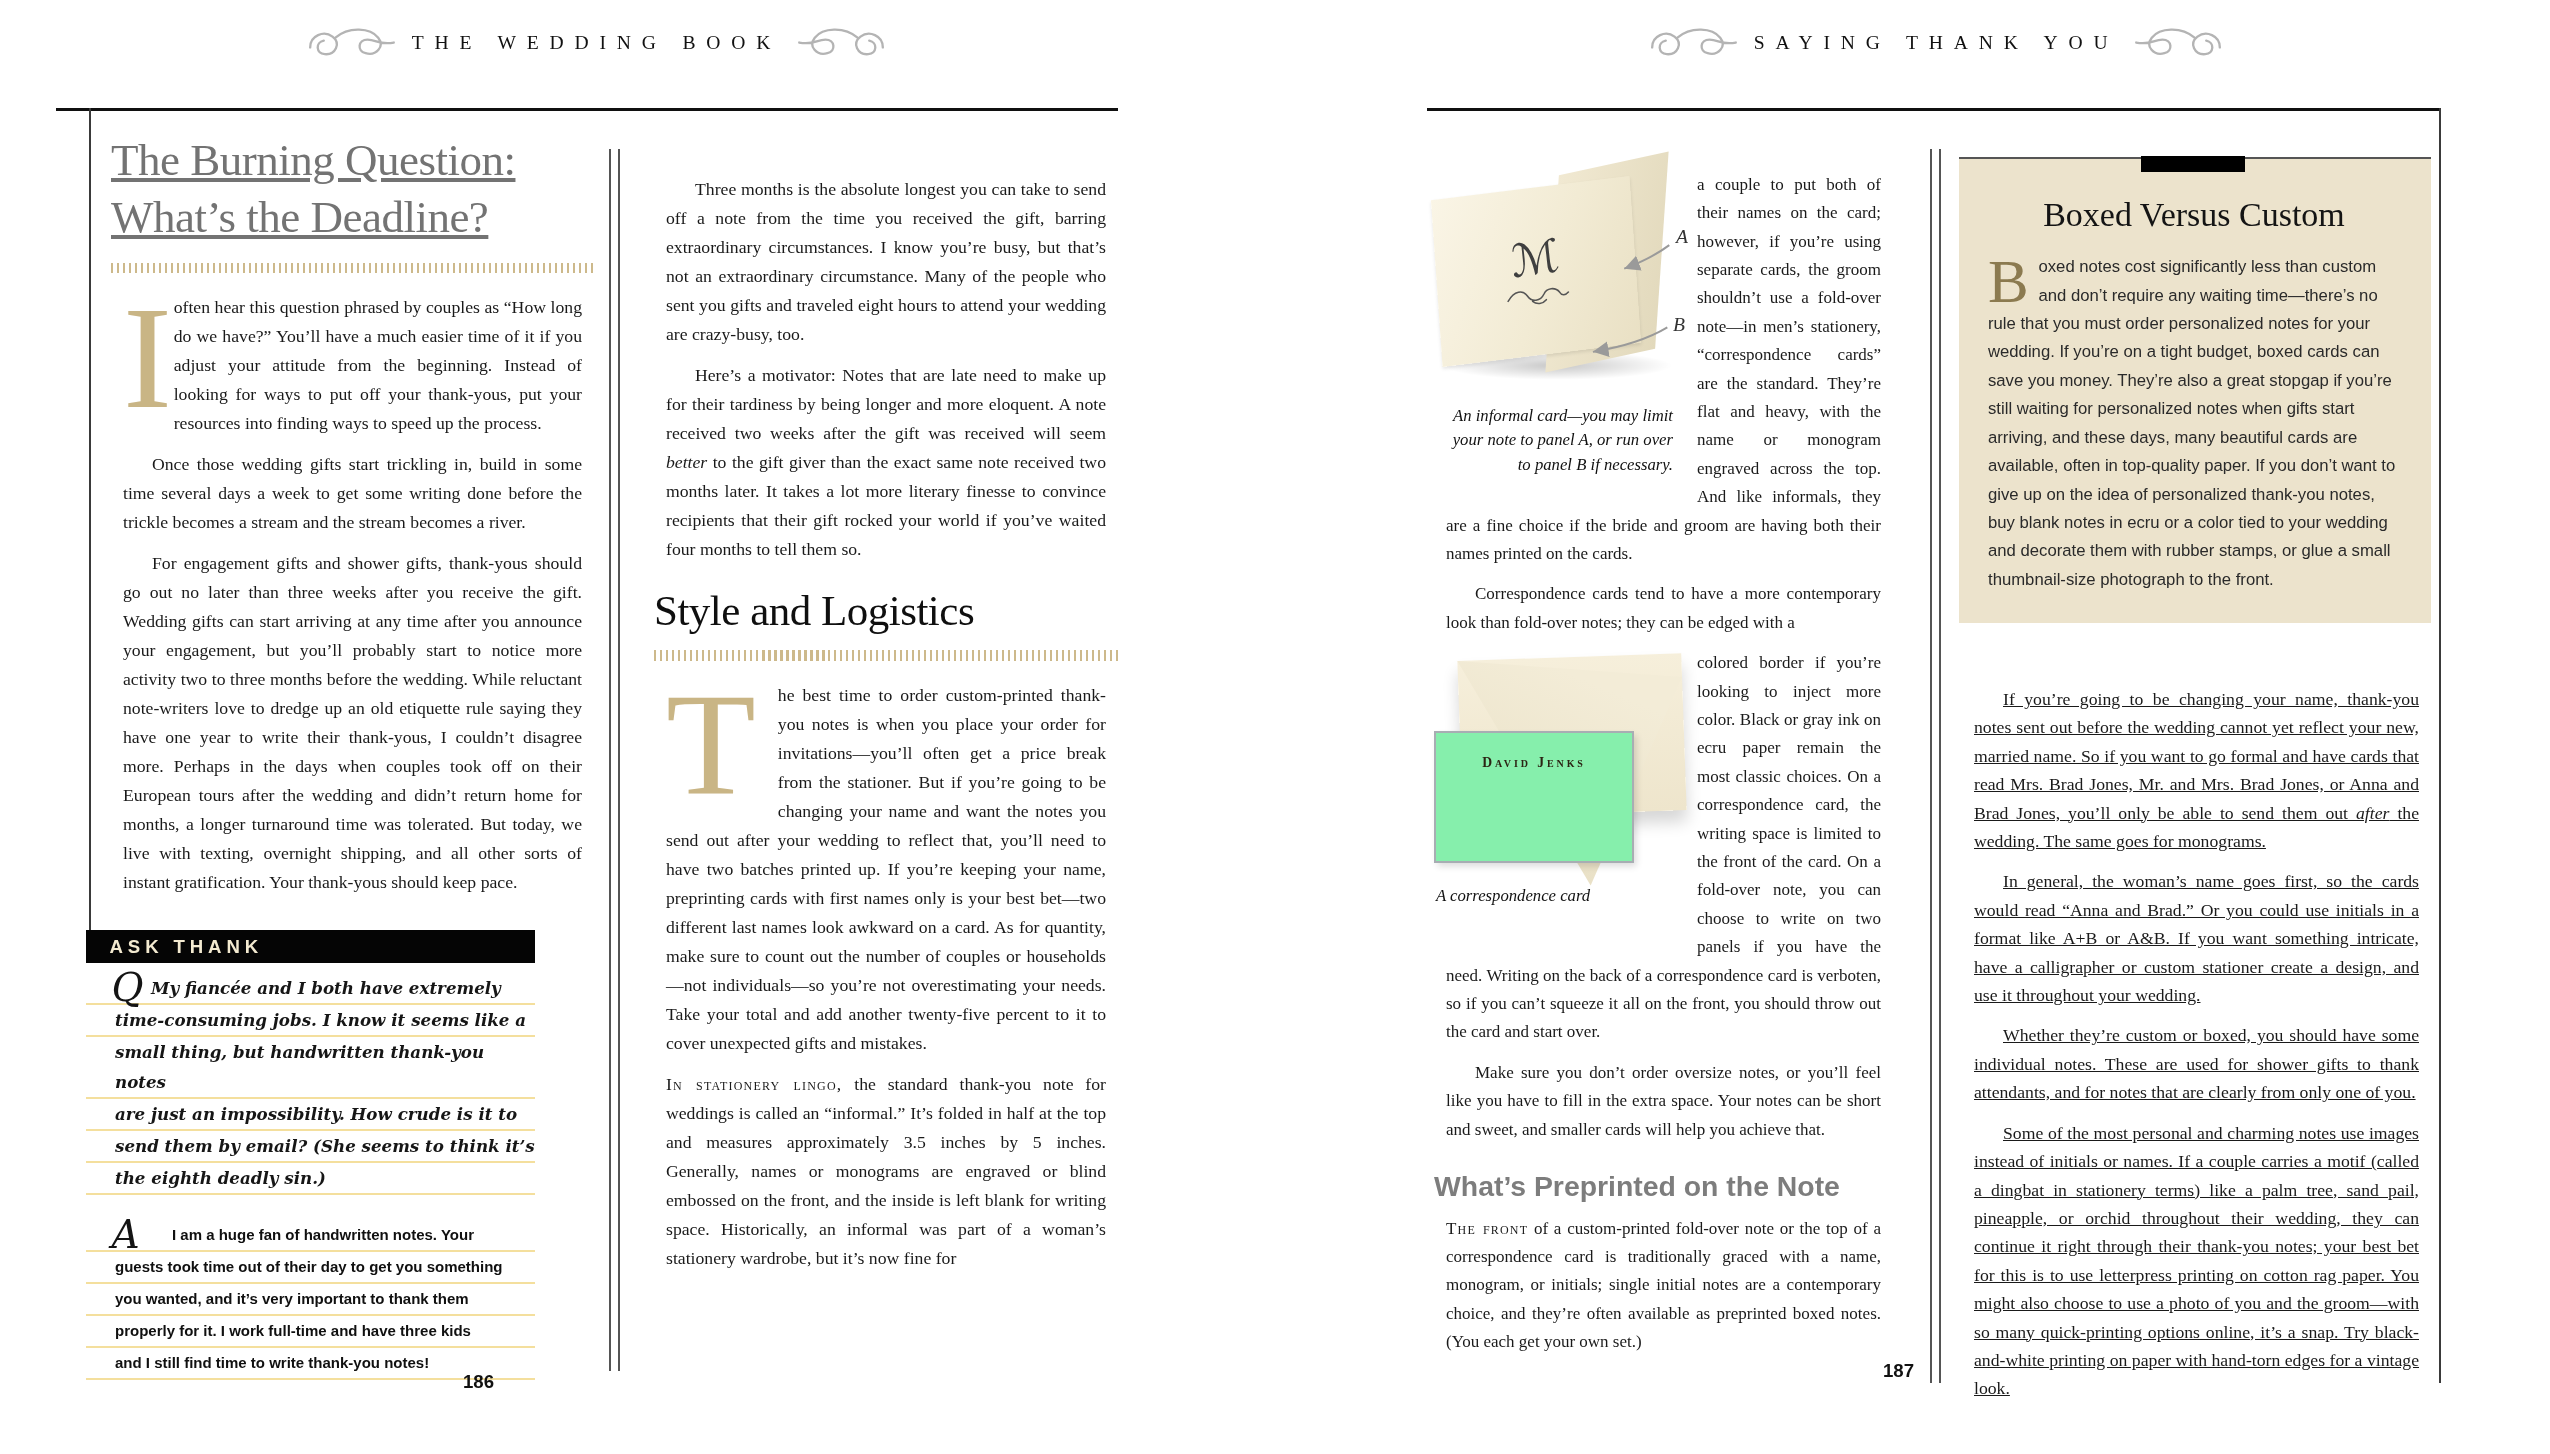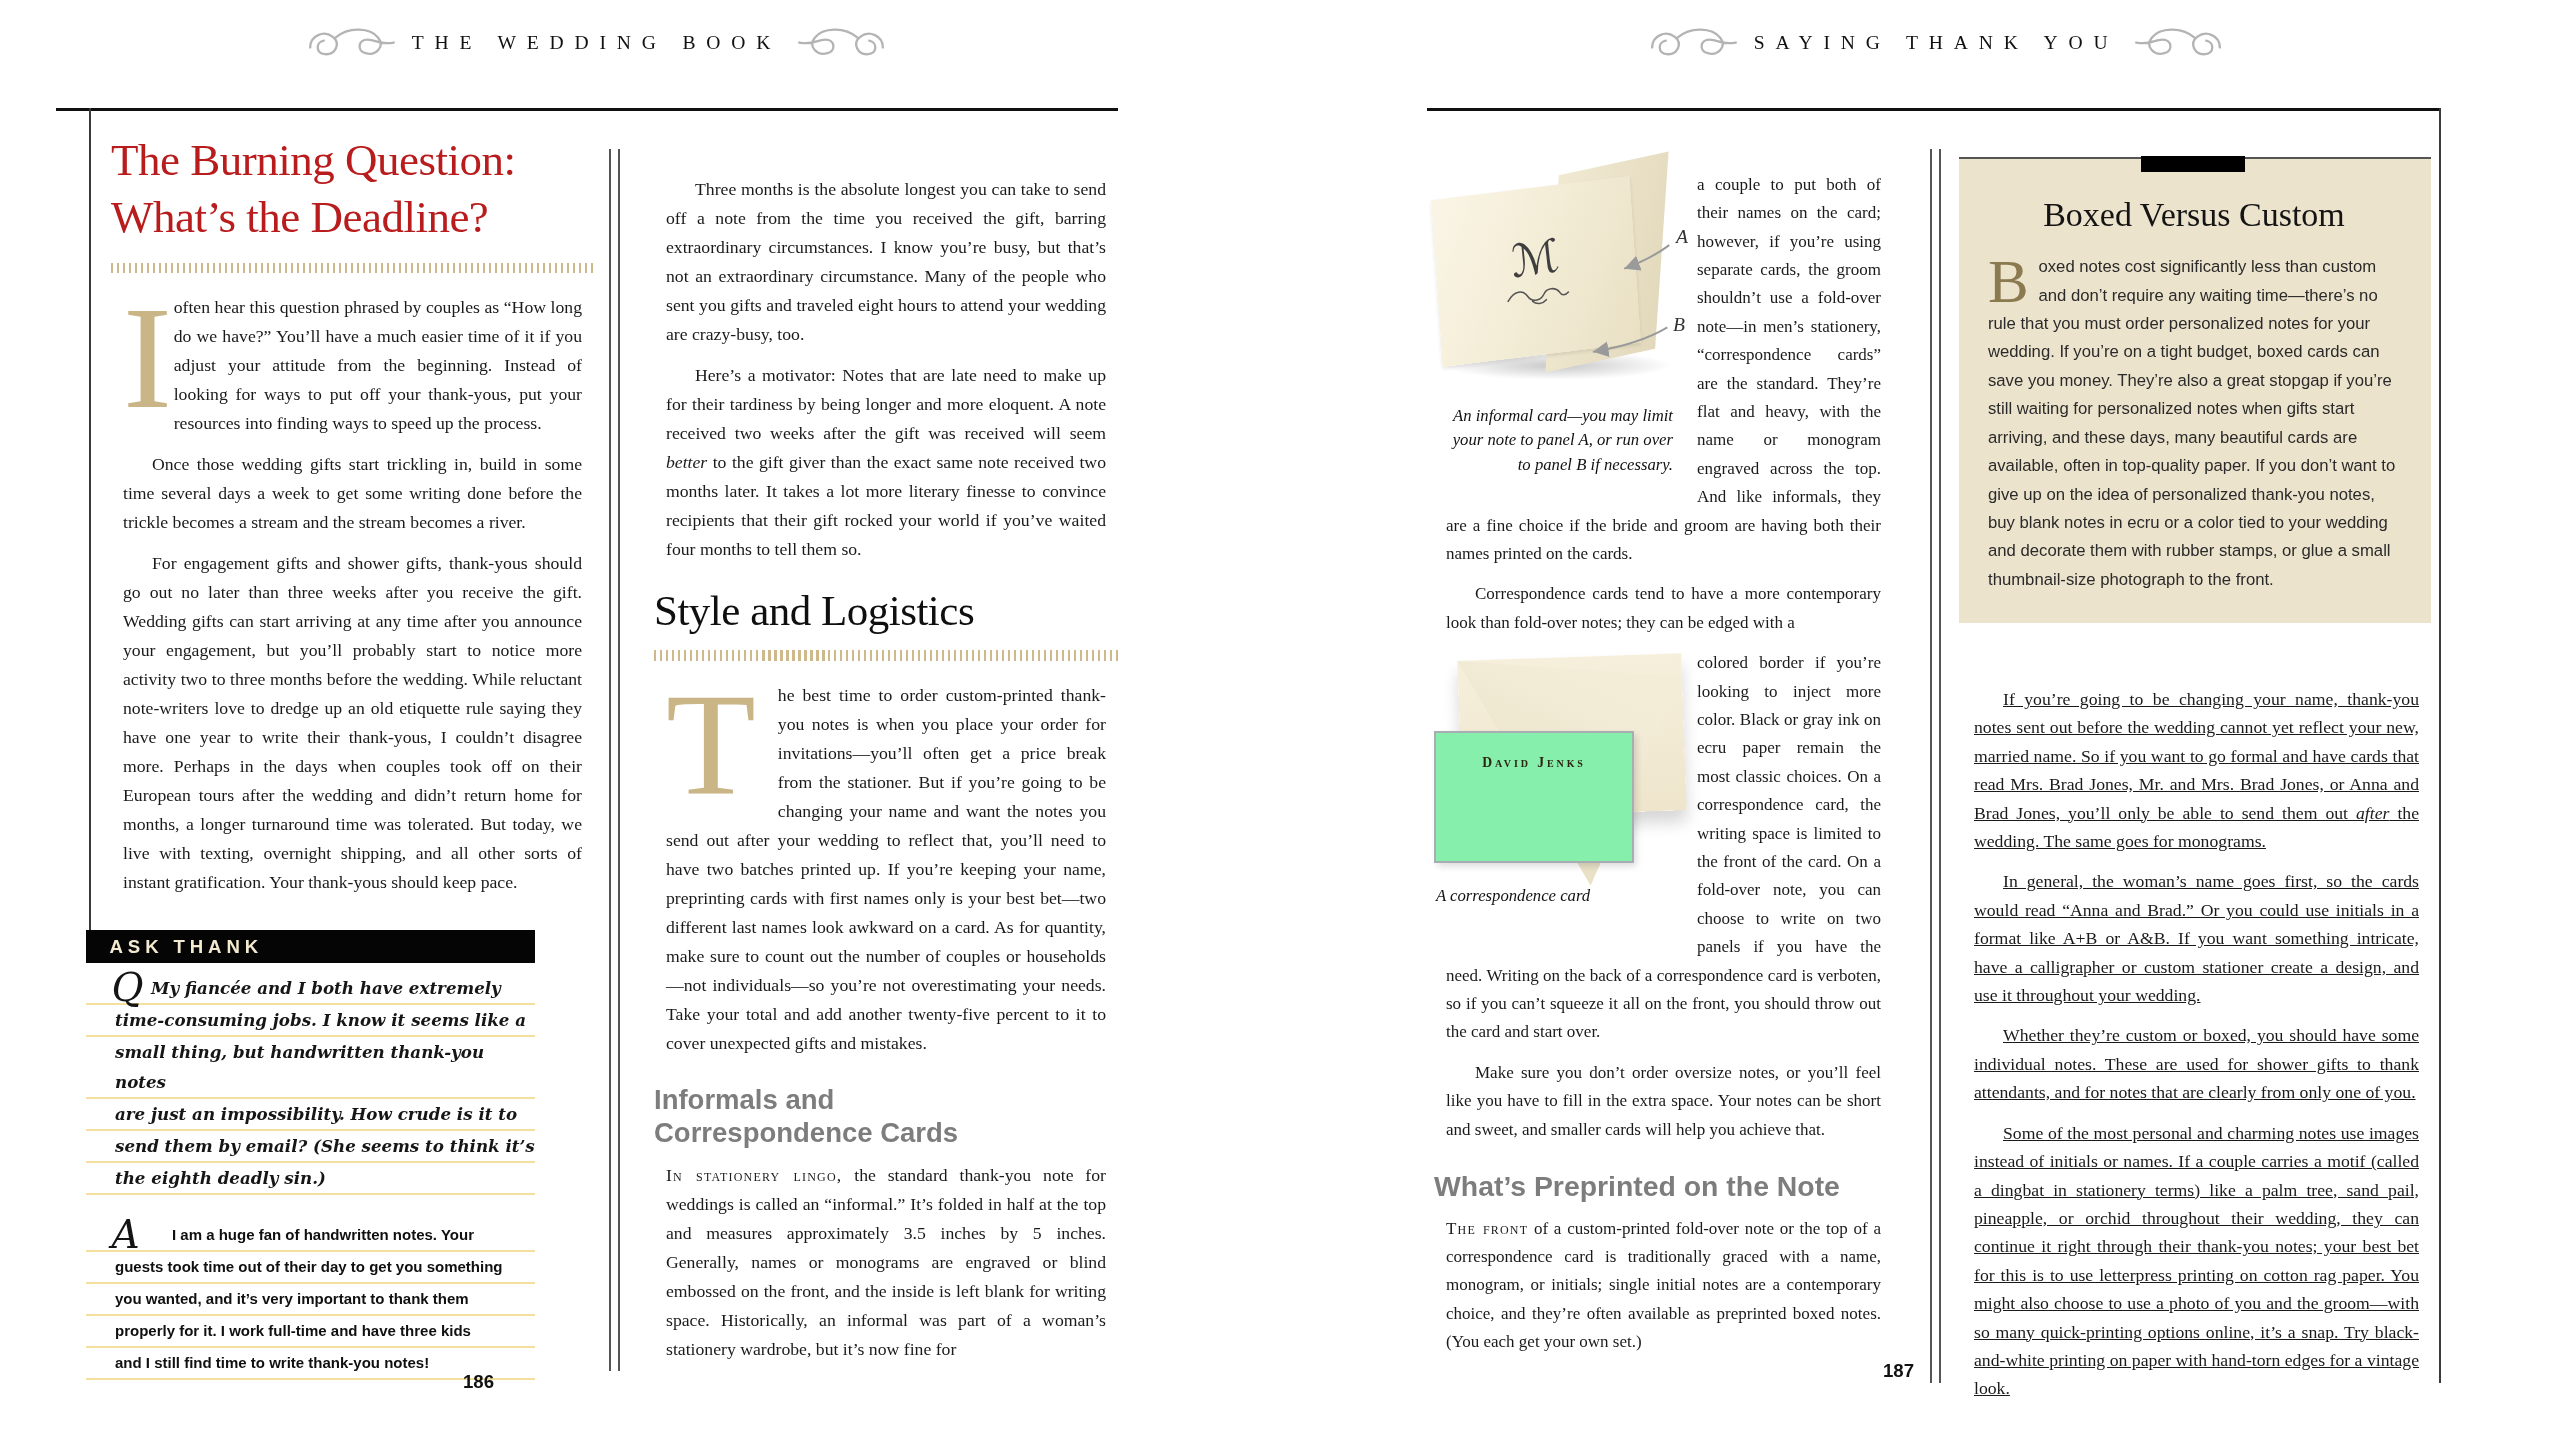--- a/index.html
+++ b/index.html
@@ -15,21 +15,21 @@
   
   .hrule{position:absolute;top:108px;height:3.4px;background:#101010;}
   .vrule{position:absolute;width:2px;background:#3a3a3a;}
   .vdouble{position:absolute;width:10.8px;border-left:2px solid #555;border-right:2px solid #555;box-sizing:border-box;}
 
   
   .body{font:17.7px/29px "Liberation Serif",serif;color:#1a1a1a;text-align:justify;margin:12px;}
   .ind{text-indent:29px;}
   .it{font-style:italic;}
   .sc{font-variant:small-caps;letter-spacing:1.2px;}
-  .title{font:400 45px/1.28 "Liberation Serif",serif;color:#b91c1c;margin:13.7px 0 0;letter-spacing:-0.5px;}
+  .title{font:400 45px/1.28 "Liberation Serif",serif;color:#737373;margin:13.7px 0 0;letter-spacing:-0.5px;text-decoration:underline;}
   .title2{font:400 43px/1.1 "Liberation Serif",serif;color:#0f0f0f;margin:23.5px 0 0;letter-spacing:-0.5px;}
   .dashrule{height:10.8px;margin:15.7px 0 19.6px;background:repeating-linear-gradient(90deg,#cdb98b 0 2.5px,transparent 2.5px 6px);}
   .subhead{font:700 27.5px/33px "Liberation Sans",sans-serif;color:#7d7d7d;margin:25.5px 0 11.8px;}
   .caption{font:italic 16.7px/24.5px "Liberation Serif",serif;color:#111;}
   .pagenum{position:absolute;font:700 18.6px "Liberation Sans",sans-serif;color:#111;}
 
   .dropcap{float:left;font-family:"Liberation Serif",serif;}
   .dc-I{color:#c9b585;font-size:147px;line-height:114px;width:37px;margin:7.8px 13.7px 0 0;}
   .dc-T{color:#c9b585;font-size:147px;line-height:114px;width:104px;margin:7.8px 7.8px 0 0;}
   .dc-B{color:#8b7a4f;font-size:61px;line-height:49px;margin:3.9px 9.8px 0 0;}
@@ -169,24 +169,20 @@
   </div>
 
   <div class="colL2">
     <p class="body ind">Three months is the absolute longest you can take to send off a note from the time you received the gift, barring extraordinary circumstances. I know you’re busy, but that’s not an extraordinary circumstance. Many of the people who sent you gifts and traveled eight hours to attend your wedding are crazy-busy, too.</p>
     <p class="body ind"><span>Here’s a motivator: Notes that are late need to make up for their tardiness by being longer and more eloquent. A note received two weeks after the gift was received will seem </span><span class="it">better</span><span> to the gift giver than the exact same note received two months later. It takes a lot more literary finesse to convince recipients that their gift rocked your world if you’ve waited four months to tell them so.</span></p>
     <h2 class="title2">Style and Logistics</h2>
     <div class="dashrule"></div>
     <p class="body">
       <span class="dropcap dc-T">T</span><span>he best time to order custom-printed thank-you notes is when you place your order for invitations—you’ll often get a price break from the stationer. But if you’re going to be changing your name and want the notes you send out after your wedding to reflect that, you’ll need to have two batches printed up. If you’re keeping your name, preprinting cards with first names only is your best bet—two different last names look awkward on a card. As for quantity, make sure to count out the number of couples or households—not individuals—so you’re not overestimating your needs. Take your total and add another twenty-five percent to it to cover unexpected gifts and mistakes.</span>
     </p>
-    <h3 class="subhead">
-      <span>Informals and</span><br>
-      <span>Correspondence Cards</span>
-    </h3>
     <p class="body"><span class="sc">In stationery lingo,</span><span> the standard thank-you note for weddings is called an “informal.” It’s folded in half at the top and measures approximately 3.5 inches by 5 inches. Generally, names or monograms are engraved or blind embossed on the front, and the inside is left blank for writing space. Historically, an informal was part of a woman’s stationery wardrobe, but it’s now fine for</span></p>
   </div>
 
   <div class="pagenum" style="left:463px;top:1371px;">186</div>
 
   <div class="colR1">
 
     <div class="fig1">
       <div class="foldcard">
         <div class="fc-shadow"></div>

